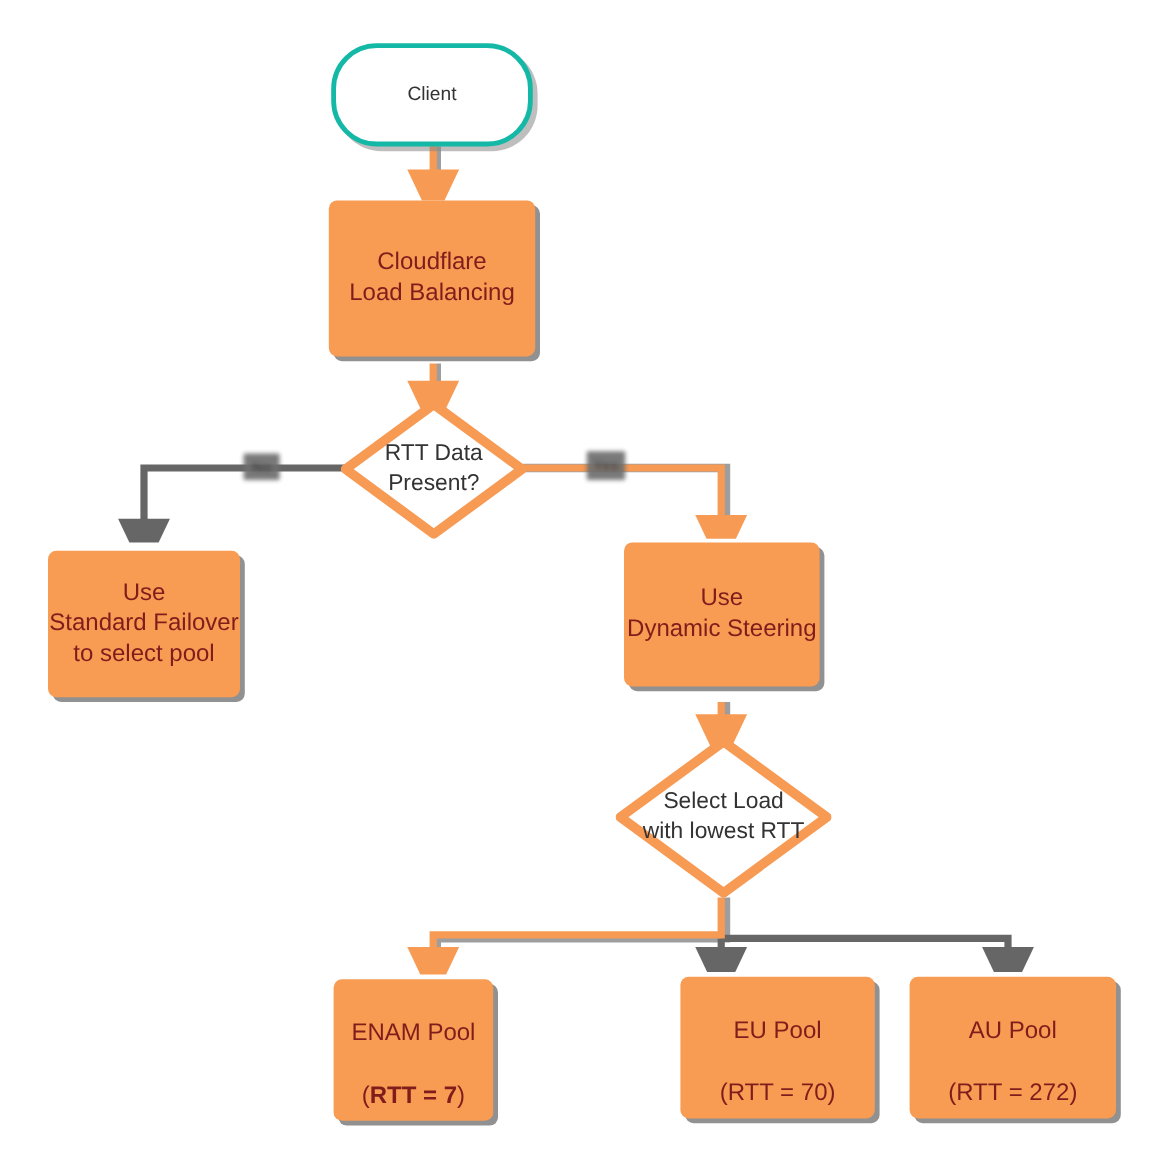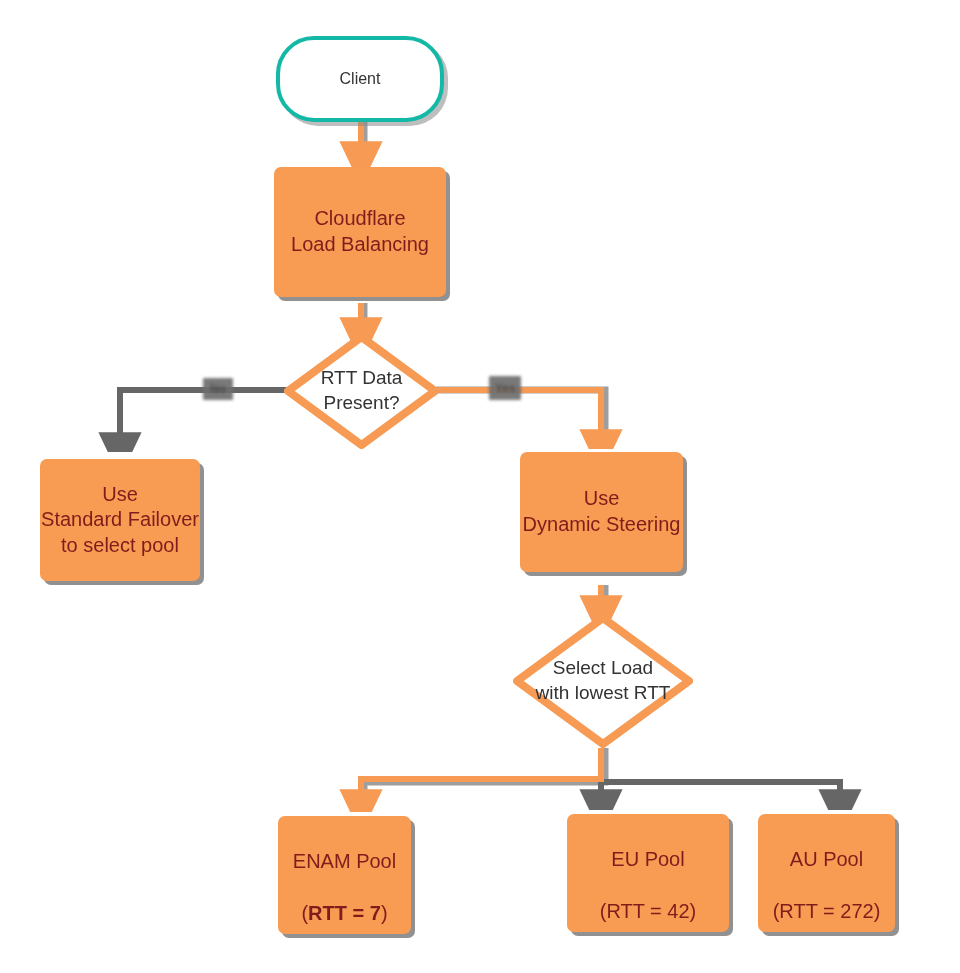--- a/index.html
+++ b/index.html
@@ -195,25 +195,25 @@
   <div class="node proc" style="left:278px; top:816px; width:133px; height:118px;">
     <span class="label">
       <span>ENAM Pool</span><br>
       <span>(</span><span class="bold">RTT = 7</span><span>)</span>
     </span>
   </div>
 
   <div class="node proc" style="left:519px; top:814px; width:162px; height:118px;margin-left:48px;">
     <span class="label">
       <span>EU Pool</span><br>
-      <span>(</span><span>RTT = 42</span><span>)</span>
+      <span>(</span><span>RTT = 70</span><span>)</span>
     </span>
   </div>
 
-  <div class="node proc" style="left:758px; top:814px; width:137px; height:118px;">
+  <div class="node proc" style="left:758px; top:814px; width:172px; height:118px;">
     <span class="label">
       <span>AU Pool</span><br>
       <span>(</span><span>RTT = 272</span><span>)</span>
     </span>
   </div>
 
   <div class="edge-label" style="left:203px; top:378px; width:30px; height:22px;">No</div>
 
   <div class="edge-label" style="left:489px; top:376px; width:32px; height:24px;">Yes</div>
 

